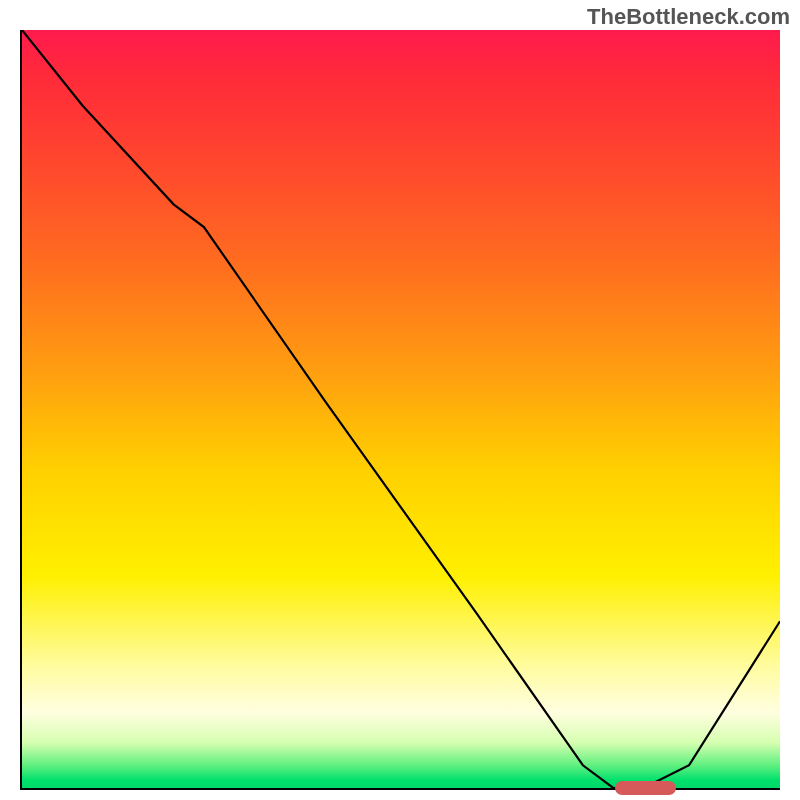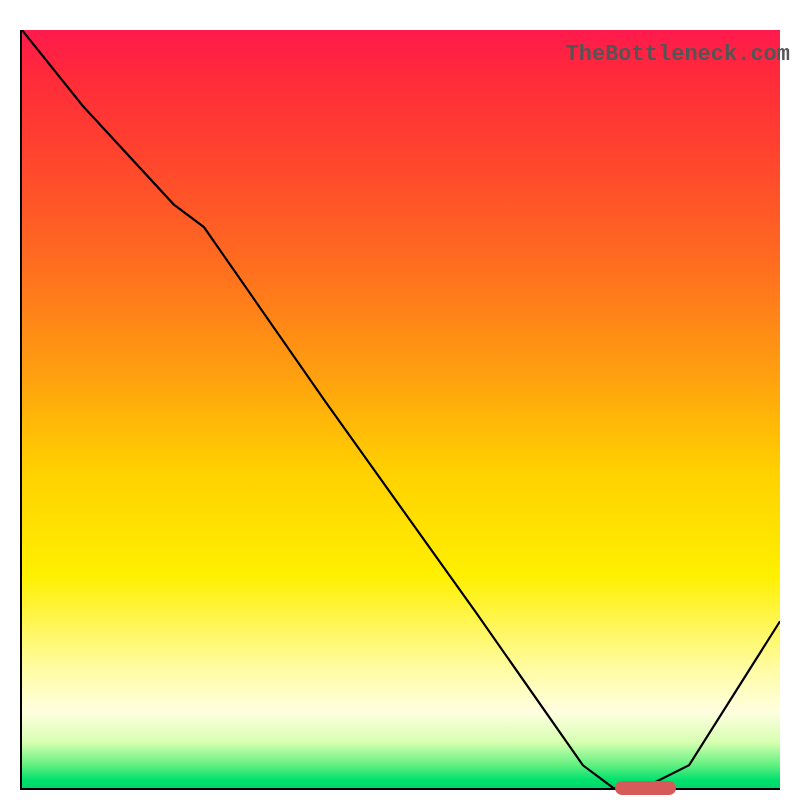--- a/index.html
+++ b/index.html
@@ -16,23 +16,22 @@
     width: 800px;
     height: 800px;
   }
   .watermark {
     position: absolute;
     top: 4px;
     right: 10px;
     font-size: 22px;
     font-weight: bold;
     color: #555555;
-    font-family: Liberation Mono, monospace;
+    font-family: Liberation Sans, sans-serif;
     z-index: 10;
-    margin-top: 38px;
   }
   .plot-area {
     position: absolute;
     left: 20px;
     top: 30px;
     width: 760px;
     height: 760px;
     border-left: 2px solid #000;
     border-bottom: 2px solid #000;
     box-sizing: border-box;

